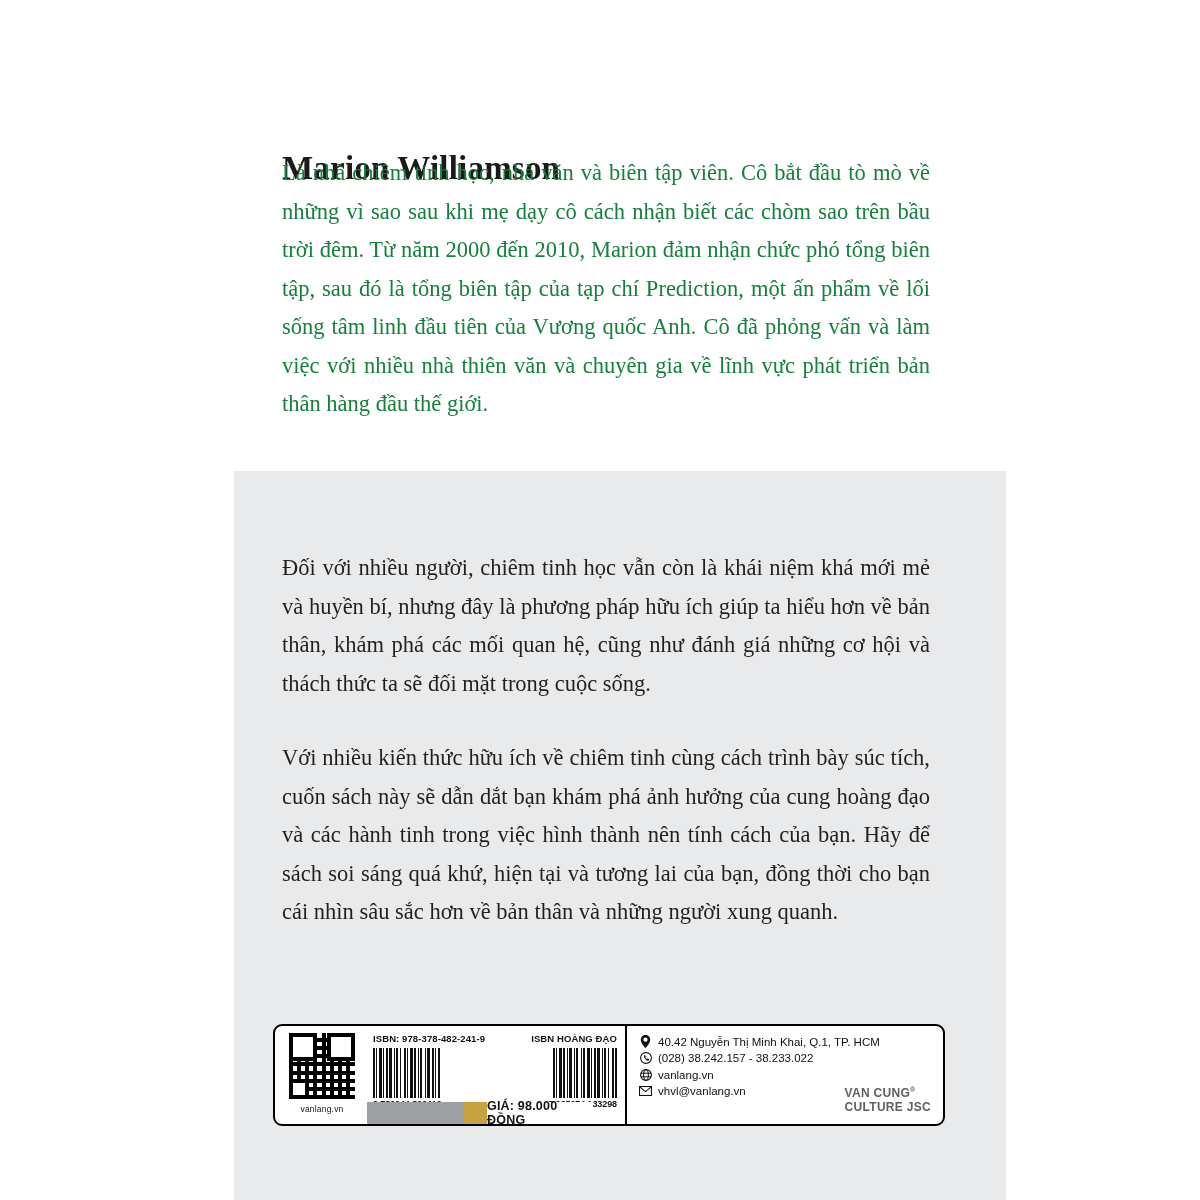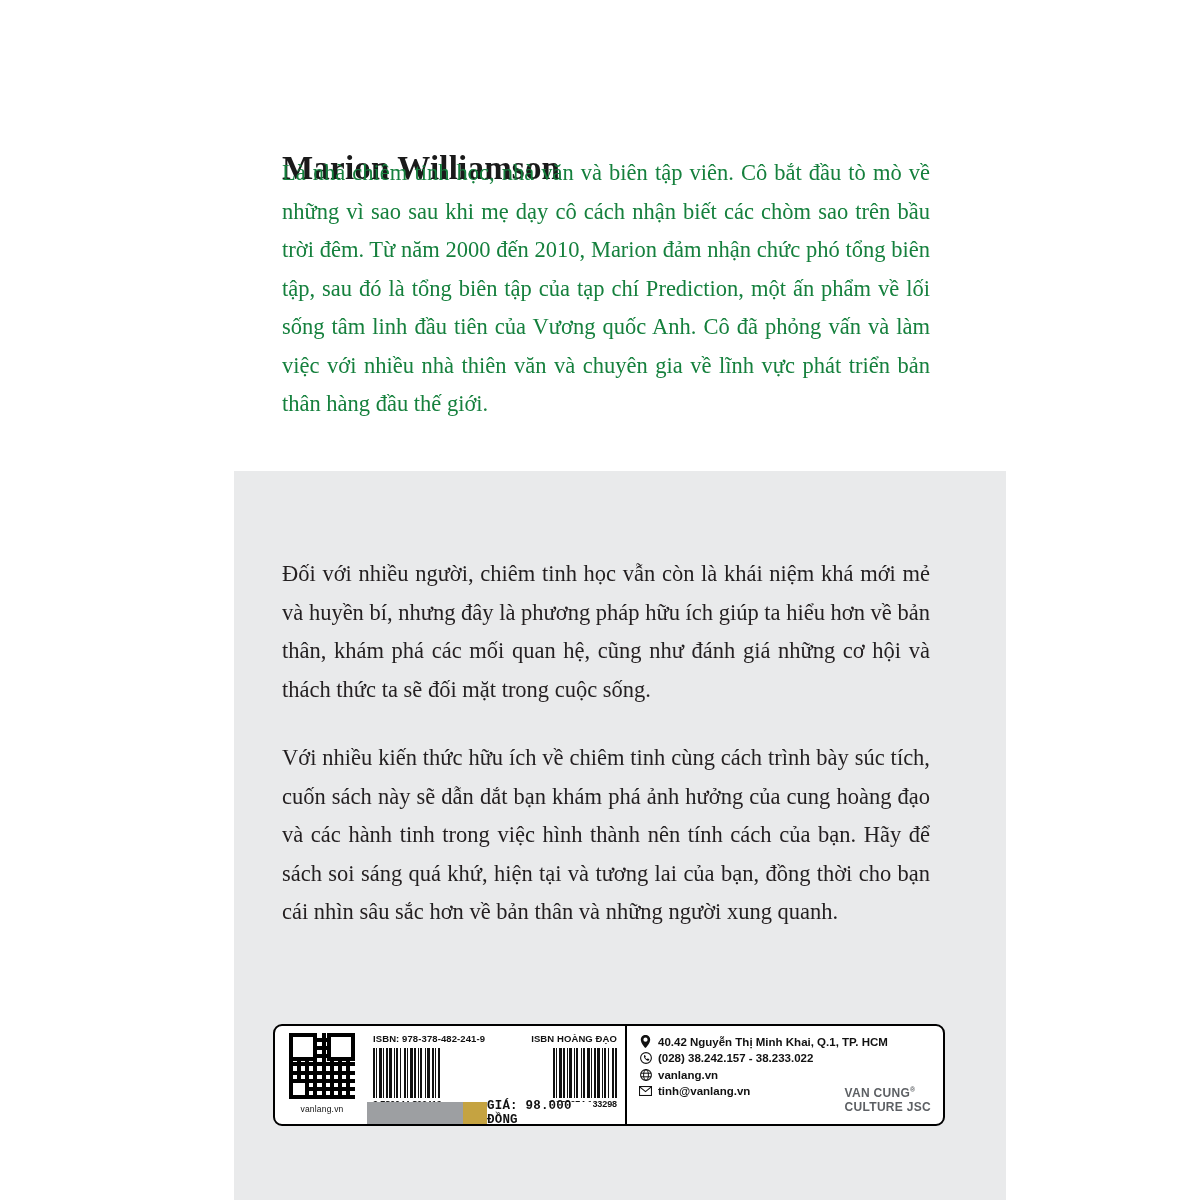--- a/index.html
+++ b/index.html
@@ -60,21 +60,21 @@
   }
   .blurb {
     position: absolute;
     left: 48px;
     width: 648px;
     font-size: 22.5px;
     line-height: 38.5px;
     color: #231f20;
     text-align: justify;
   }
-  .blurb.p1 { top: 78px; margin-top: 6px; }
+  .blurb.p1 { top: 78px; }
   .blurb.p2 { top: 268px; }
 
   
   .strip {
     position: absolute;
     left: 39px; top: 1024px;
     width: 672px; height: 102px;
     background: #ffffff;
     border: 2px solid #000000;
     border-radius: 9px;
@@ -149,41 +149,40 @@
   .bc-nums {
     display:flex; justify-content: space-between;
     font-size: 9px; font-weight: bold; color:#111;
     padding: 1px 2px 0 2px;
     letter-spacing: -0.1px;
   }
   .price-bar {
     position:absolute; left:0; bottom:0;
     width: 226px; height: 22px;
     display: flex;
-    font-family: Liberation Mono, monospace;
   }
   .price-grey { width: 96px; background:#9d9fa2; }
   .price-gold { width: 24px; background:#c5a341; }
   .price-txt {
     flex:1; background:#fff; color:#111;
     font-size: 12.5px; font-weight: bold;
     display:flex; align-items:center; justify-content:center;
     letter-spacing: .2px;
   }
   
   .contact-cell {
     flex: 1;
     border-left: 2px solid #000;
     padding: 9px 8px 6px 12px;
     display: flex;
     position: relative;
   }
   .contact-list {
     display:flex; flex-direction:column; gap:3.5px;
-    font-size: 11.5px; font-weight: bold; color:#111;
+    font-size: 11.5px; font-weight: normal; color:#111;
   }
   .c-row { display:flex; align-items:center; gap:6px; }
   .c-ico {
     width: 13px; height: 13px; flex:0 0 13px;
     display:flex; align-items:center; justify-content:center;
   }
   .c-ico svg { display:block; }
   .logo {
     position: absolute;
     right: 12px; bottom: 10px;
@@ -349,21 +348,21 @@
               </span>
               <span>vanlang.vn</span>
             </div>
             <div class="c-row">
               <span class="c-ico">
                 <svg width="13" height="10" viewBox="0 0 13 10">
                     <rect x="0.5" y="0.5" width="12" height="9" fill="none" stroke="#111" stroke-width="1.1"></rect>
                     <path d="M0.7 0.9L6.5 5.6 12.3 0.9" fill="none" stroke="#111" stroke-width="1.1"></path>
                   </svg>
               </span>
-              <span>tinh@vanlang.vn</span>
+              <span>vhvl@vanlang.vn</span>
             </div>
           </div>
           <div class="logo">
             <div><span>VAN CUNG</span><sup>®</sup></div>
             <div>CULTURE JSC</div>
           </div>
         </div>
 
       </div>
     </div>

